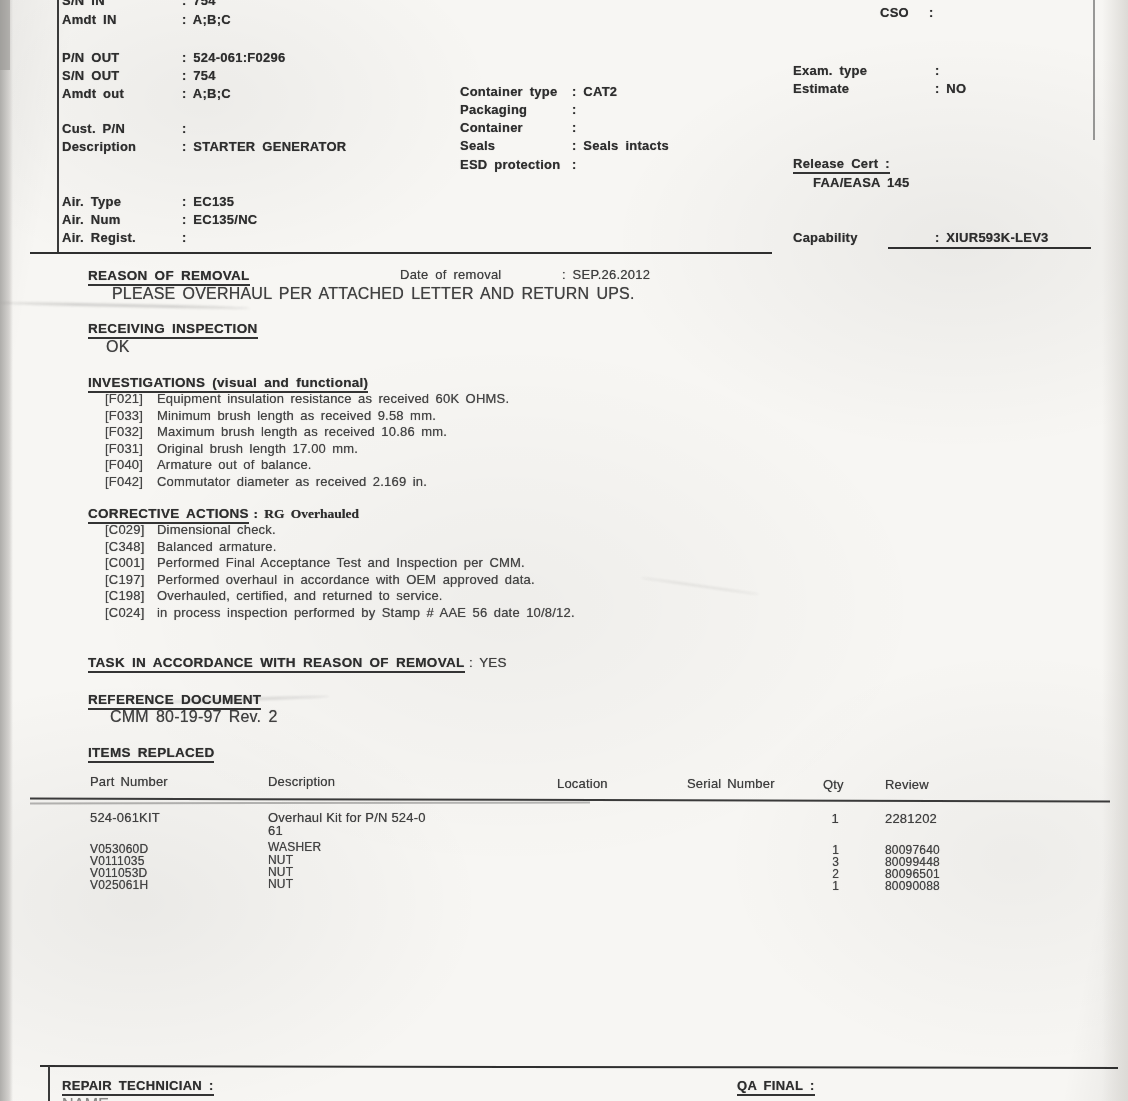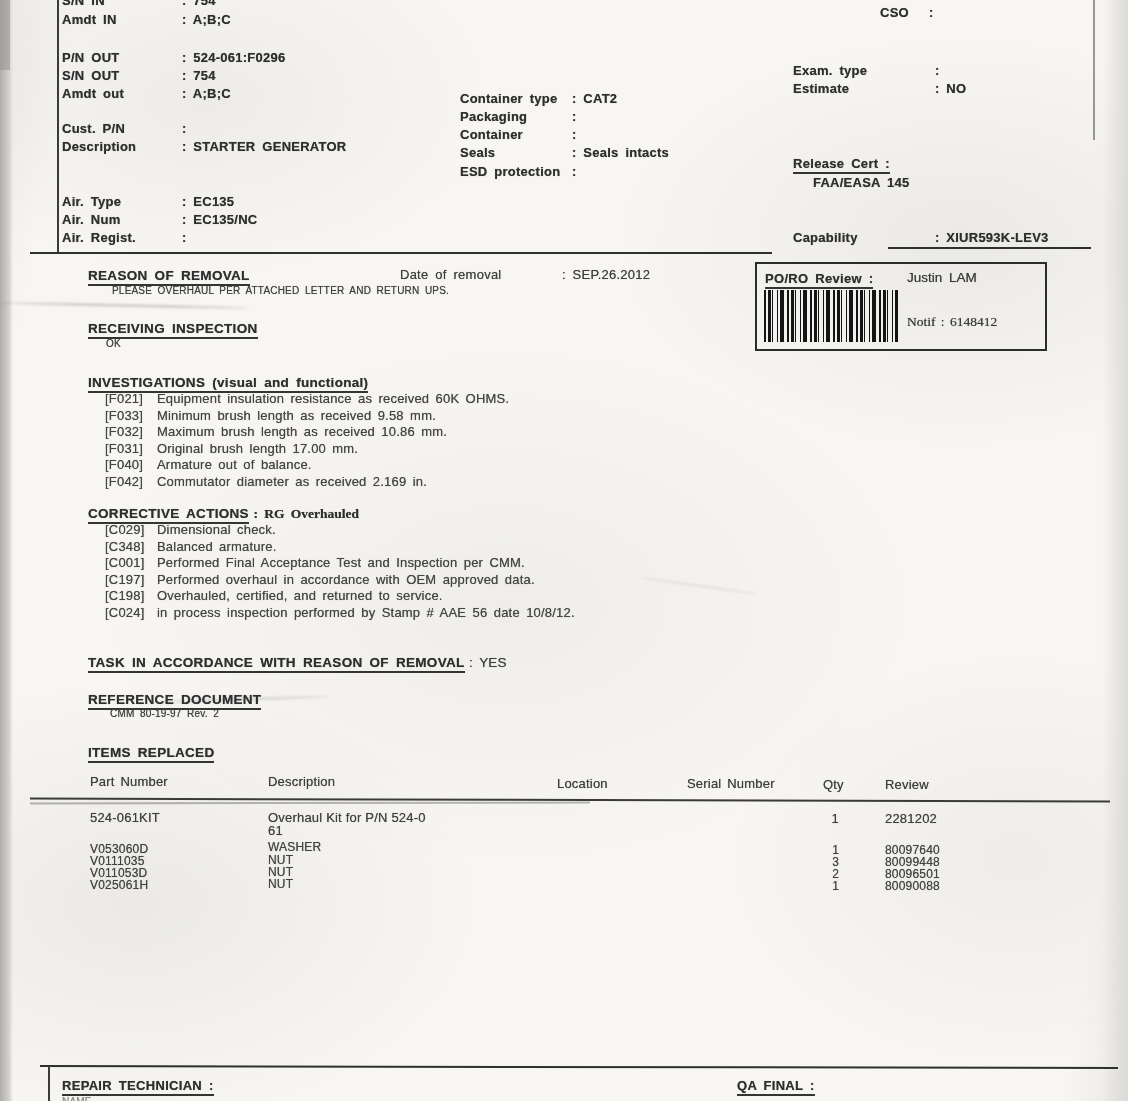--- a/index.html
+++ b/index.html
@@ -13,26 +13,26 @@
       radial-gradient(ellipse 500px 320px at 12% 82%, rgba(0,0,0,0.05), transparent 70%),
       radial-gradient(ellipse 420px 300px at 90% 78%, rgba(0,0,0,0.04), transparent 70%),
       linear-gradient(100deg, rgba(0,0,0,0.05) 0%, rgba(0,0,0,0) 6%),
       linear-gradient(-80deg, rgba(0,0,0,0.06) 0%, rgba(0,0,0,0) 5%),
       #f7f6f3;
   }
   .abs{position:absolute;white-space:nowrap;}
   .fr{position:absolute;white-space:nowrap;font-size:13px;letter-spacing:.25px;word-spacing:3px;}
   .b{font-weight:700;font-family:Liberation Serif, serif;}
   .lab{display:inline-block;font-weight:700;}
-  .w113{width:113px;} .w105{width:105px;margin-top:7px;} .w135{width:135px;}
+  .w113{width:113px;} .w105{width:105px;} .w135{width:135px;}
   .val{font-weight:700;}
   .soft{text-shadow:0 0 .7px rgba(70,70,70,.75);}
   .title{font-weight:700;font-size:13.5px;letter-spacing:.3px;word-spacing:3px;
          border-bottom:2px solid #343434;padding-bottom:1px;}
-  .body-t{font-size:10px;color:#404040;letter-spacing:.2px;word-spacing:2.5px;}
+  .body-t{font-size:16px;color:#404040;letter-spacing:.2px;word-spacing:2.5px;}
   .list{position:absolute;font-size:13px;color:#444;letter-spacing:.2px;word-spacing:2.5px;}
   .list div{line-height:16.5px;}
   .code{display:inline-block;min-width:52px;}
   .hline{position:absolute;background:#2f2f2f;height:2px;}
   .thin{height:1.5px;background:#3a3a3a;}
   .vline{position:absolute;background:#3a3a3a;width:1.5px;}
   .edge-left{position:absolute;left:0;top:0;width:13px;height:1101px;
     background:linear-gradient(90deg,#aeadaa,#d4d2cf 70%,rgba(212,210,207,0));
     data-x:0;}
   .edge-left-top{position:absolute;left:0;top:0;width:10px;height:70px;background:#979692;opacity:.6;}
@@ -162,31 +162,20 @@
 
   <div class="abs" style="left:88px;top:266px">
     <span class="title">REASON OF REMOVAL</span>
   </div>
   <div class="fr" style="left:400px;top:267px;font-weight:400;color:#3e3e3e">
     <span style="display:inline-block;width:155px">Date of removal</span>
     <span>: SEP.26.2012</span>
   </div>
   <div class="abs body-t" style="left:112px;top:285px">PLEASE OVERHAUL PER ATTACHED LETTER AND RETURN UPS.</div>
 
-  <div class="porobox">
-    <div class="abs" style="left:8px;top:5px">
-      <span class="title" style="font-size:13px">PO/RO Review :</span>
-    </div>
-    <div class="abs" style="left:150px;top:6px;font-size:13.5px;color:#3a3a3a;word-spacing:3px">Justin LAM</div>
-    <div class="barcode"></div>
-    <div class="abs" style="left:150px;top:50px;font-size:13.5px;color:#3a3a3a;font-family:'Liberation Serif',serif;word-spacing:2px">
-      <span>Notif :</span>
-      <span>6148412</span>
-    </div>
-  </div>
 
   <div class="abs" style="left:88px;top:319px">
     <span class="title">RECEIVING INSPECTION</span>
   </div>
   <div class="abs body-t" style="left:106px;top:338px">OK</div>
 
   <div class="abs" style="left:88px;top:373px">
     <span class="title">INVESTIGATIONS (visual and functional)</span>
   </div>
   <div class="list" style="left:105px;top:391px">

